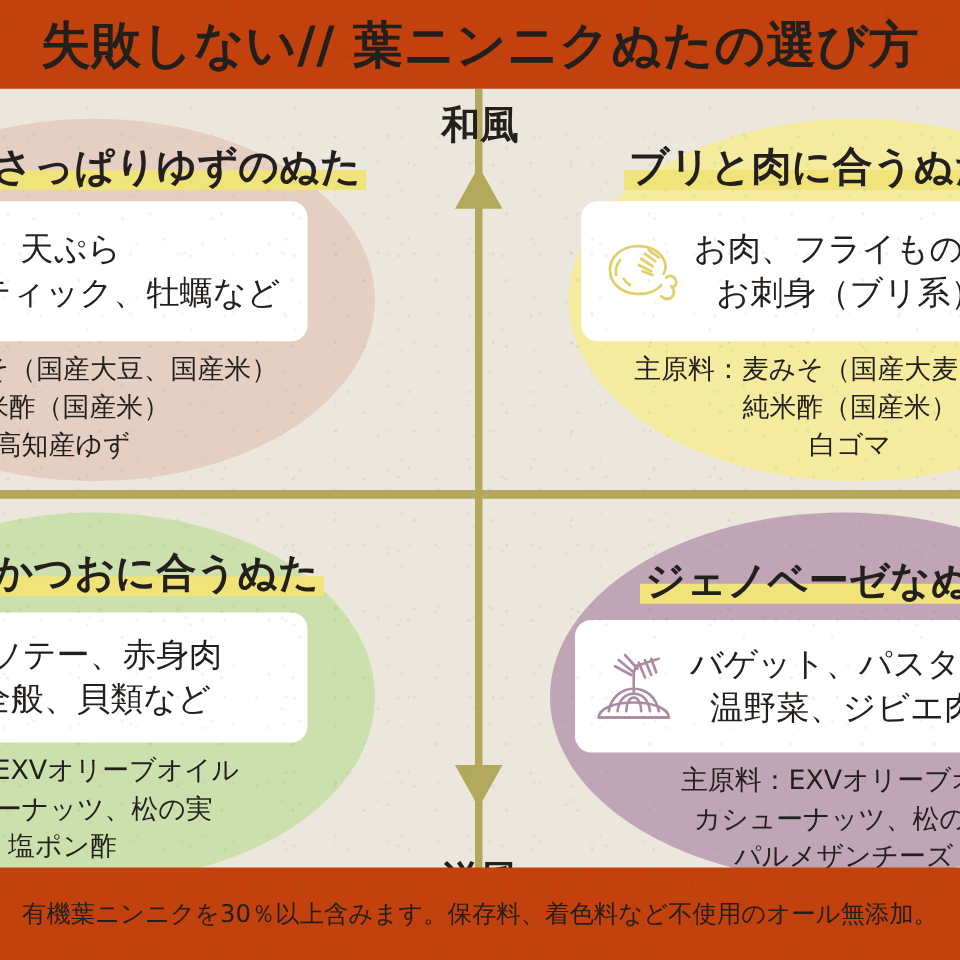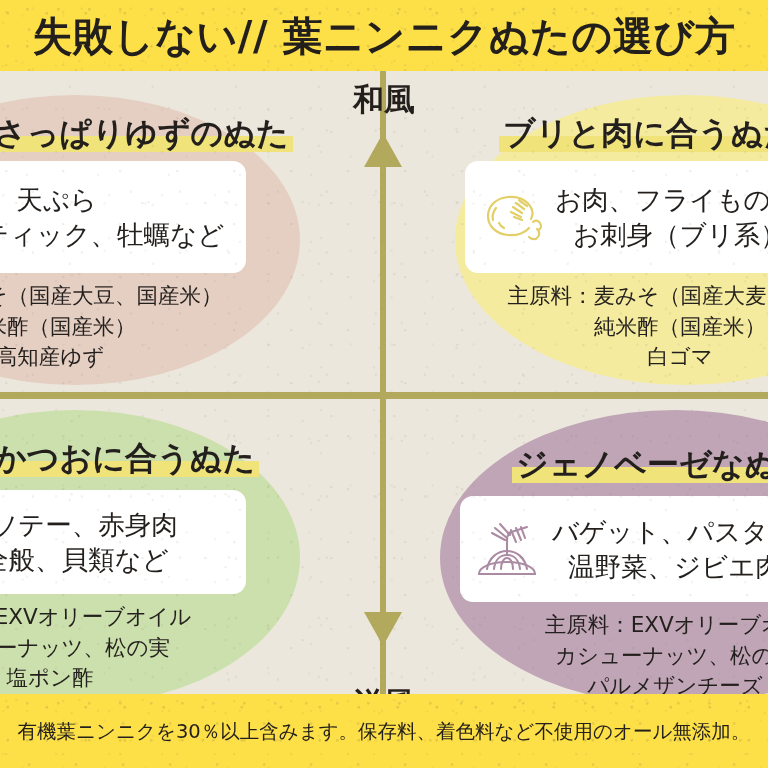--- a/index.html
+++ b/index.html
@@ -20,21 +20,21 @@
       radial-gradient(circle at 84% 47%, rgba(120,110,90,.10) 0 1px, transparent 1.6px),
       radial-gradient(circle at 26% 86%, rgba(120,110,90,.12) 0 1px, transparent 1.6px),
       radial-gradient(circle at 55% 33%, rgba(140,130,110,.09) 0 1px, transparent 1.6px),
       radial-gradient(circle at 93% 77%, rgba(120,110,90,.10) 0 1px, transparent 1.6px),
       radial-gradient(circle at 6% 54%, rgba(120,110,90,.09) 0 1px, transparent 1.6px);
     background-size:57px 53px,71px 67px,49px 61px,83px 59px,63px 71px,41px 47px,77px 73px,53px 43px;
     opacity:.85;
   }
 
   
-  .band{position:absolute;left:0;width:768px;background:#fde047;z-index:40;overflow:hidden;}
+  .band{position:absolute;left:0;width:768px;background:#c2410c;z-index:40;overflow:hidden;}
   .band::before{
     content:"";position:absolute;inset:0;
     background-image:
       radial-gradient(circle at 20% 40%, rgba(90,80,60,.16) 0 1.1px, transparent 1.8px),
       radial-gradient(circle at 62% 72%, rgba(90,80,60,.13) 0 1.1px, transparent 1.8px),
       radial-gradient(circle at 88% 25%, rgba(90,80,60,.14) 0 1.1px, transparent 1.8px);
     background-size:39px 33px,47px 41px,31px 37px;
   }
   #header-band{top:0;height:71px;}
   #footer-band{bottom:0;height:74px;}

